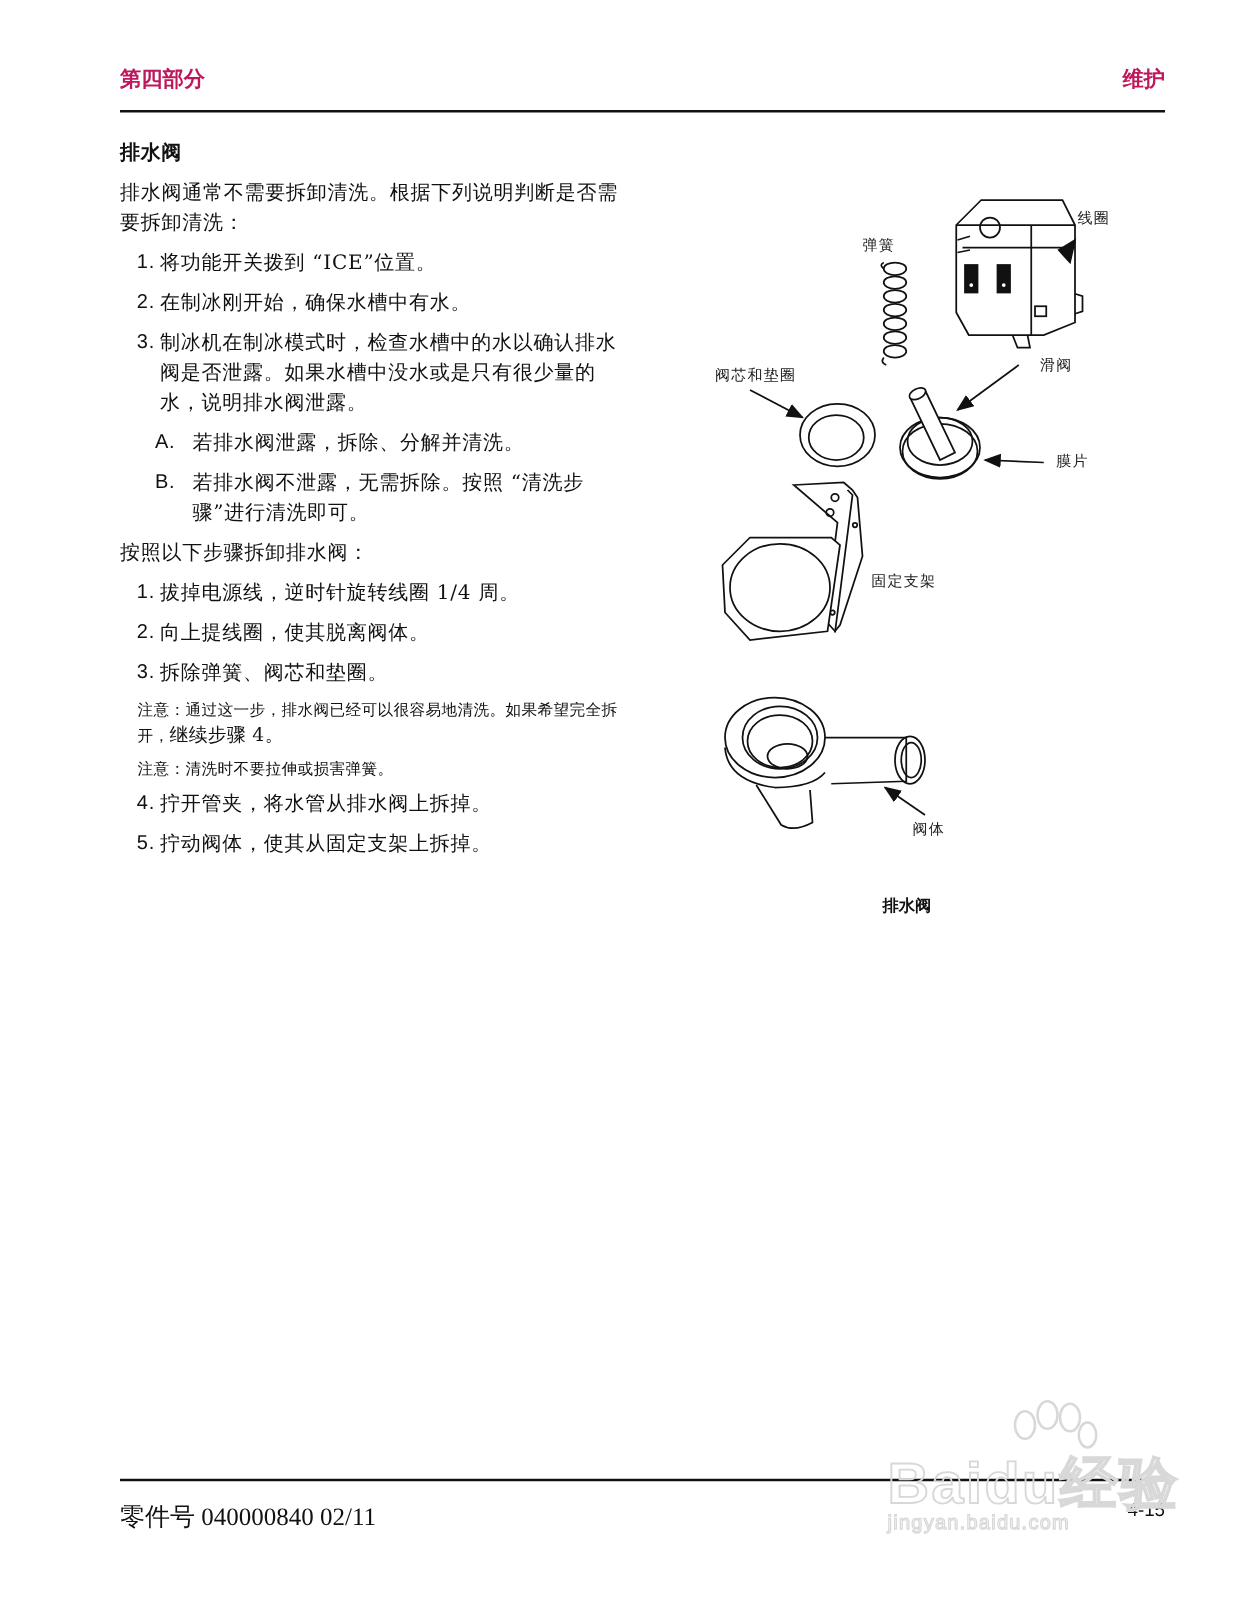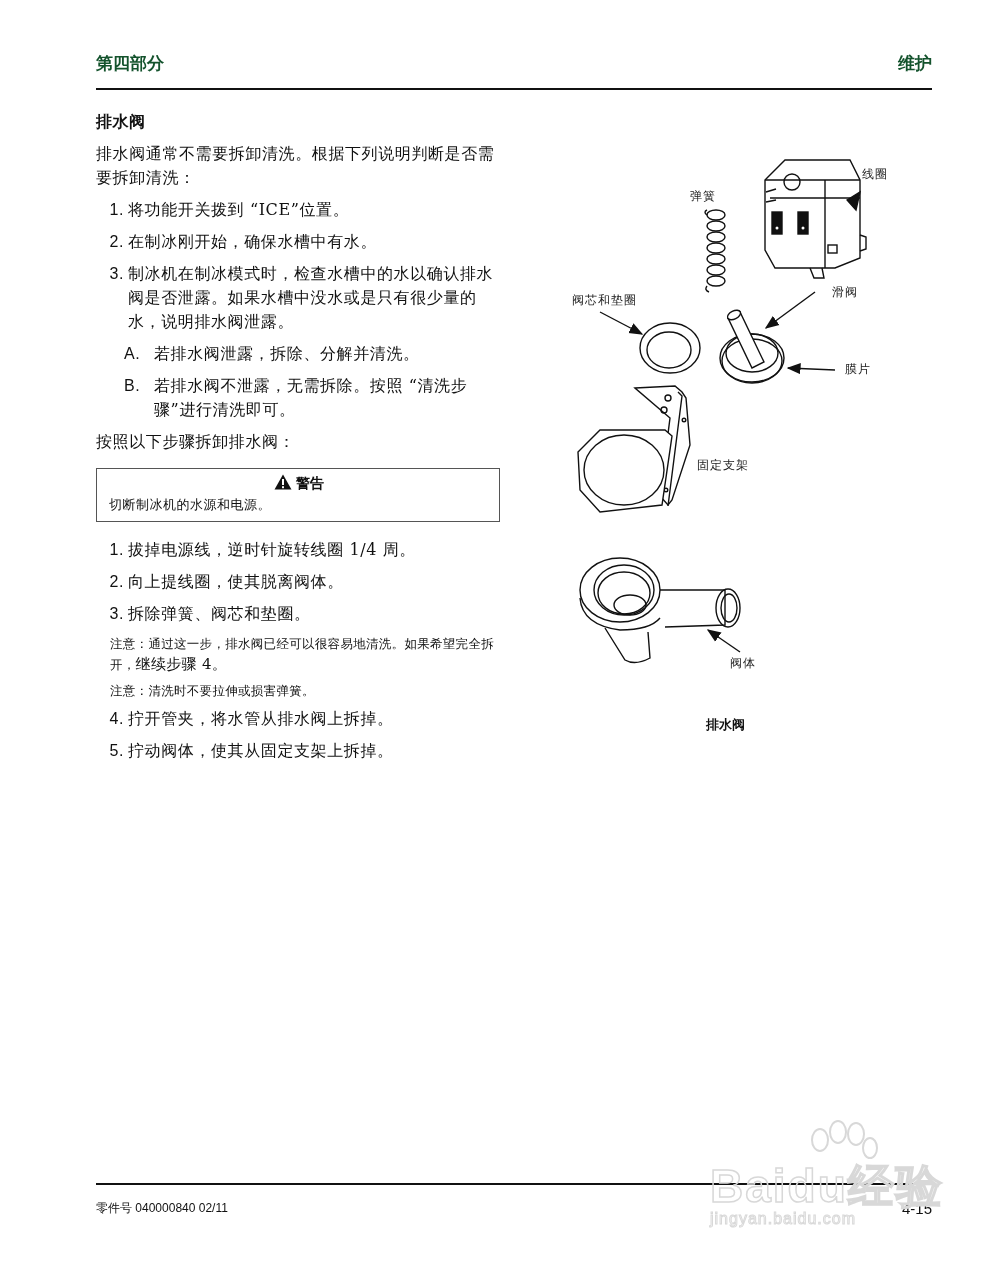--- a/index.html
+++ b/index.html
@@ -6,21 +6,21 @@
   body {
     width: 989px; height: 1280px; position: relative; overflow: hidden;
     font-family: "DejaVu Serif", "Liberation Serif", serif; color: #111;
   }
   .header {
     position: absolute; left: 96px; top: 50px; width: 836px; height: 38px;
     border-bottom: 2px solid #111;
   }
   .header .left, .header .right {
     position: absolute; top: 2px; font-family: "DejaVu Sans", sans-serif;
-    font-size: 17px; font-weight: bold; color: #14532d;
+    font-size: 17px; font-weight: bold; color: #be185d;
   }
   .header .left { left: 0; }
   .header .right { right: 0; }
 
   .col-left { position: absolute; left: 96px; top: 112px; width: 410px; }
   .section-title {
     font-family: "DejaVu Sans", sans-serif; font-weight: bold; font-size: 16px;
     margin: 0 0 9px 0; letter-spacing: 0.5px;
   }
   .para { font-size: 16px; line-height: 24px; margin: 0 0 8px 0; letter-spacing: 0.6px; }
@@ -51,22 +51,22 @@
   .fig-caption {
     position: absolute; left: 706px; top: 716px; font-family: "DejaVu Sans", sans-serif;
     font-weight: bold; font-size: 13px;
   }
 
   .footer {
     position: absolute; left: 96px; top: 1183px; width: 836px; height: 0;
     border-top: 2px solid #111;
   }
   .footer-left {
-    position: absolute; left: 96px; top: 1200px; font-family: Liberation Sans, sans-serif;
-    font-size: 12px;
+    position: absolute; left: 96px; top: 1200px; font-family: Liberation Serif, serif;
+    font-size: 20px;
   }
   .footer-right {
     position: absolute; right: 57px; top: 1200px; font-family: "Liberation Sans", sans-serif;
     font-size: 15px;
   }
   .watermark {
     position: absolute; left: 700px; top: 1128px; width: 270px; height: 120px;
     pointer-events: none;
   }
   .watermark .brand {
@@ -108,32 +108,20 @@
     <span class="num">A.</span>
     <span class="txt">若排水阀泄露，拆除、分解并清洗。</span>
   </div>
   <div class="sub">
     <span class="num">B.</span>
     <span class="txt">若排水阀不泄露，无需拆除。按照 “清洗步骤”进行清洗即可。</span>
   </div>
 
   <p class="para">按照以下步骤拆卸排水阀：</p>
 
-  <div class="warning">
-    <div class="wtitle">
-      <span class="tri">
-        <svg width="18" height="16" viewBox="0 0 18 16">
-          <polygon points="9,0.5 17.5,15.5 0.5,15.5" fill="#111"></polygon>
-          <rect x="8" y="5" width="2" height="6" fill="#fff"></rect>
-          <rect x="8" y="12.2" width="2" height="2" fill="#fff"></rect>
-        </svg>
-      </span><span>警告</span>
-    </div>
-    <div class="wbody">切断制冰机的水源和电源。</div>
-  </div>
 
   <div class="step">
     <span class="num">1.</span>
     <span class="txt">拔掉电源线，逆时针旋转线圈 1/4 周。</span>
   </div>
   <div class="step">
     <span class="num">2.</span>
     <span class="txt">向上提线圈，使其脱离阀体。</span>
   </div>
   <div class="step">

